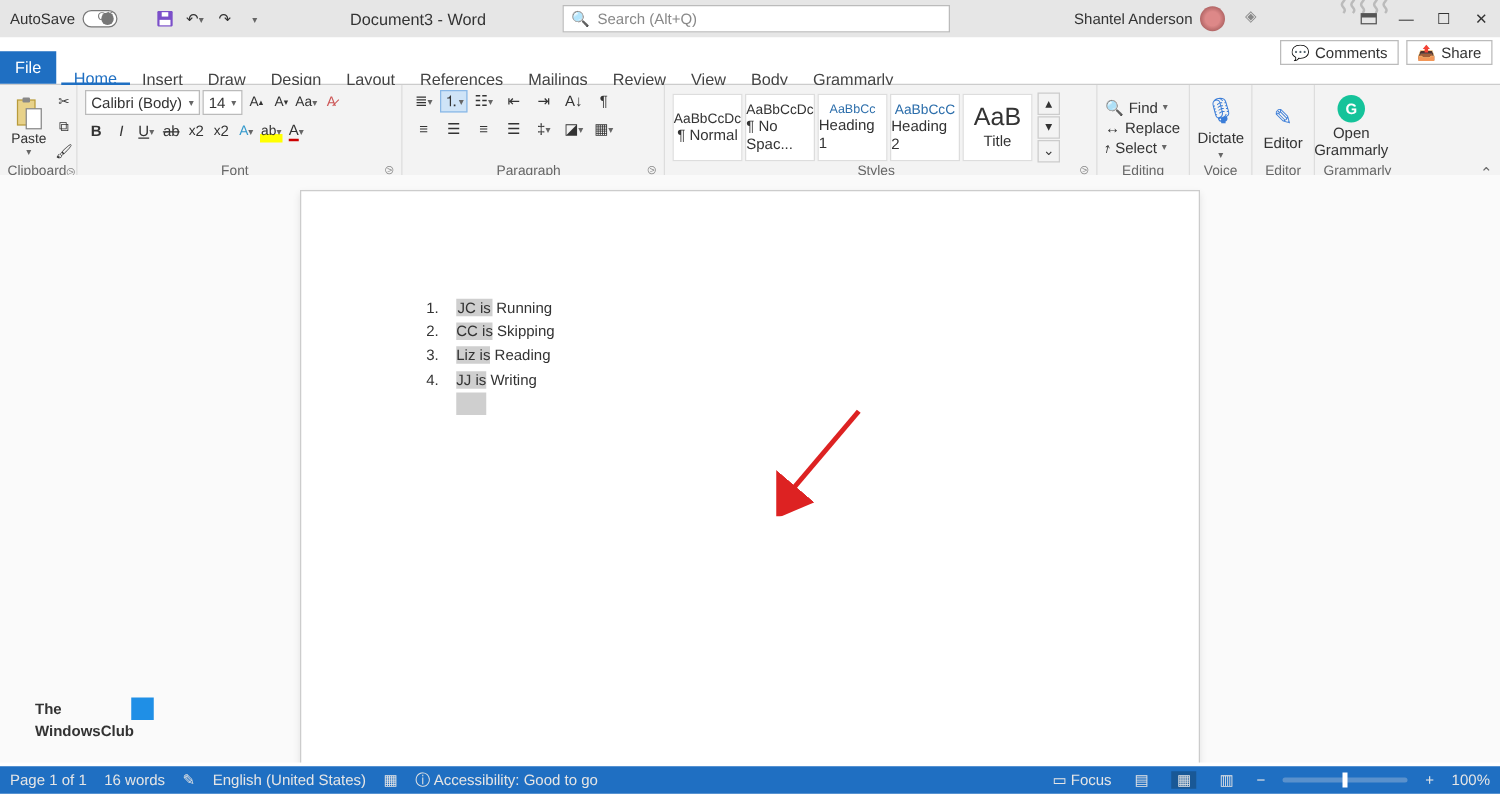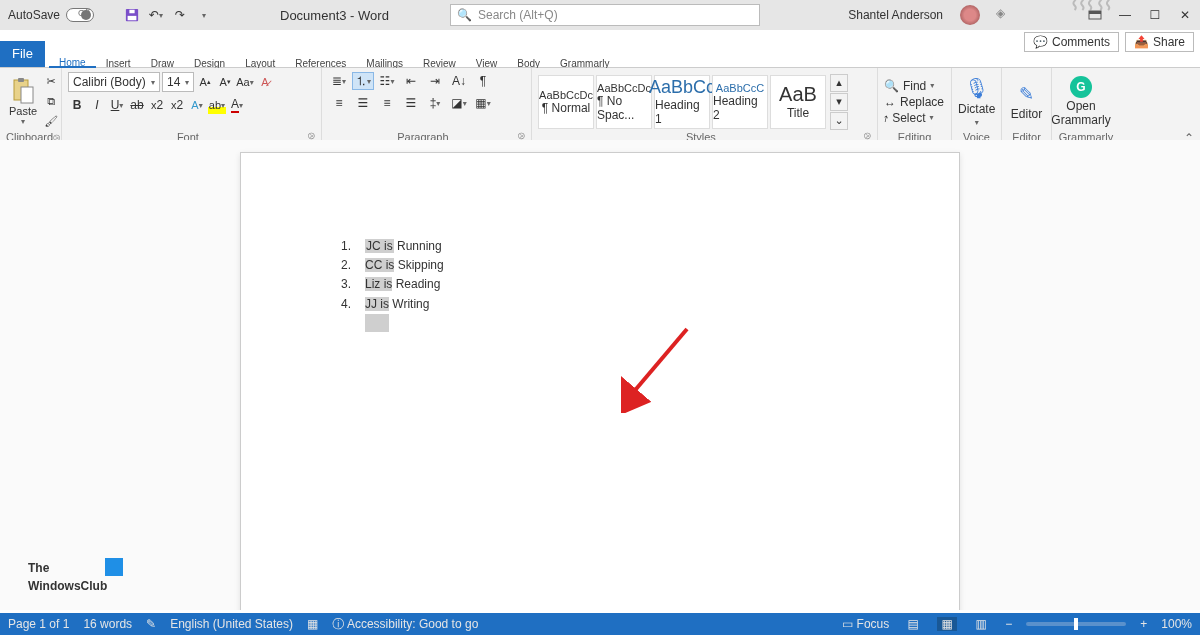--- a/index.html
+++ b/index.html
@@ -5,28 +5,28 @@
 *{box-sizing:border-box;margin:0;padding:0;font-family:"Segoe UI",Tahoma,sans-serif;font-size:12px;color:#333}
 body{width:1200px;height:635px;overflow:hidden;background:#fff;position:relative}
 .titlebar{height:30px;background:#e6e6e6;display:flex;align-items:center;position:relative}
 .autosave{display:flex;align-items:flex-start;gap:6px;margin-left:8px;font-size:11px}
 .toggle{width:28px;height:14px;border:1px solid #777;border-radius:7px;position:relative;background:#fff}
 .toggle::before{content:"";position:absolute;right:2px;top:1px;width:10px;height:10px;border-radius:50%;background:#777}
 .qat{display:flex;gap:4px;margin-left:10px;align-items:center}
 .qat-btn{width:20px;height:20px;display:flex;align-items:center;justify-content:center;cursor:pointer}
 .doc-title{position:absolute;left:280px;font-size:13px}
 .search-box{position:absolute;left:450px;width:310px;height:22px;border:1px solid #bbb;background:#fff;display:flex;align-items:center;padding:0 6px;color:#888;gap:6px}
-.user{position:absolute;right:220px;display:flex;align-items:center;gap:17px;font-size:12px}
+.user{position:absolute;right:220px;display:flex;align-items:center;gap:6px;font-size:12px}
 .avatar{width:20px;height:20px;border-radius:50%;background:radial-gradient(circle,#d88 40%,#844 100%)}
 .diamond{position:absolute;right:186px;width:18px;height:18px;color:#888}
 .winctl{position:absolute;right:0;display:flex}
 .winctl div{width:30px;height:30px;display:flex;align-items:center;justify-content:center;cursor:pointer}
 .ribbontabs{height:38px;background:#fff;border-bottom:1px solid #ccc;display:flex;align-items:flex-end;padding-left:0;position:relative}
 .file-tab{background:#1f6fc2;color:#fff;height:26px;line-height:26px;padding:0 12px;font-size:13px;margin-right:4px}
-.tab{height:26px;line-height:26px;padding:16px 10px;font-size:10px;color:#444;cursor:pointer}
+.tab{height:26px;line-height:26px;padding:16px 10px;font-size:13px;color:#444;cursor:pointer}
 .tab.active{color:#1f6fc2;border-bottom:2px solid #1f6fc2;margin-bottom:-1px}
 .right-tabs{position:absolute;right:6px;top:2px;display:flex;gap:6px}
 .pill{border:1px solid #bbb;height:20px;line-height:18px;padding:0 8px;font-size:12px;display:flex;align-items:center;gap:4px;cursor:pointer}
 .ribbon{height:80px;background:#f3f3f3;border-bottom:1px solid #ccc;display:flex;position:relative}
 .group{border-right:1px solid #ddd;padding:4px 6px 2px 6px;display:flex;flex-direction:column;justify-content:space-between}
 .group-label{text-align:center;font-size:11px;color:#666;height:14px}
 .group-content{flex:1;display:flex;align-items:center}
 .clip{width:56px;display:flex;flex-direction:column;align-items:flex-start;gap:2px}
 .btn{border:1px solid transparent;padding:1px 2px;cursor:pointer;display:flex;align-items:center;justify-content:center}
 .font-row{display:flex;align-items:center;gap:2px;margin-bottom:4px}
@@ -231,21 +231,21 @@
       <div class="styles">
         <div class="style-item">
             <div class="prev">AaBbCcDc</div>
             <div>¶ Normal</div>
           </div>
         <div class="style-item">
             <div class="prev">AaBbCcDc</div>
             <div>¶ No Spac...</div>
           </div>
         <div class="style-item">
-            <div class="prev" style="color:#2c6eab;font-size:18px">AaBbCc</div>
+            <div class="prev" style="color:#2c6eab;font-size:10px">AaBbCc</div>
             <div>Heading 1</div>
           </div>
         <div class="style-item">
             <div class="prev" style="color:#2c6eab">AaBbCcC</div>
             <div>Heading 2</div>
           </div>
         <div class="style-item">
             <div class="prev" style="font-size:20px">AaB</div>
             <div>Title</div>
           </div>

